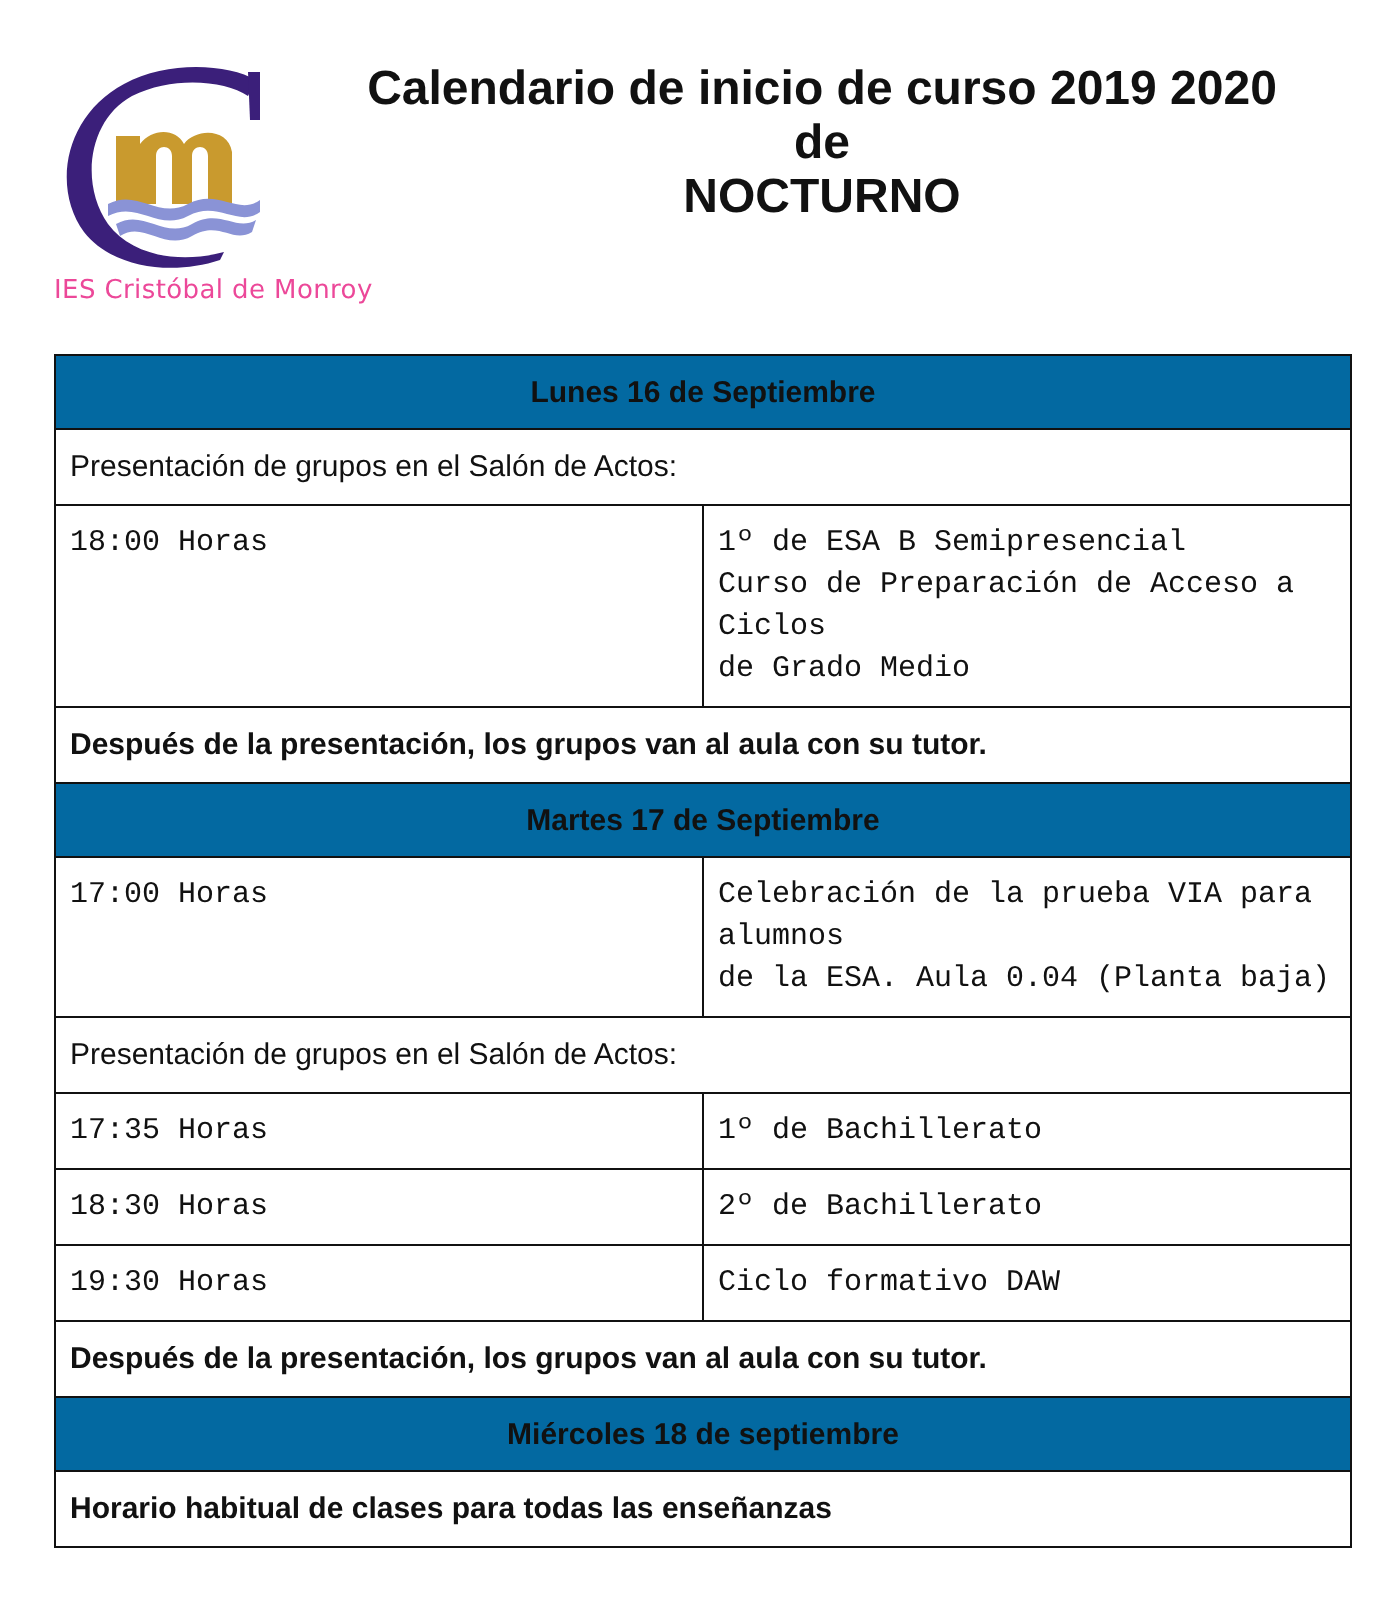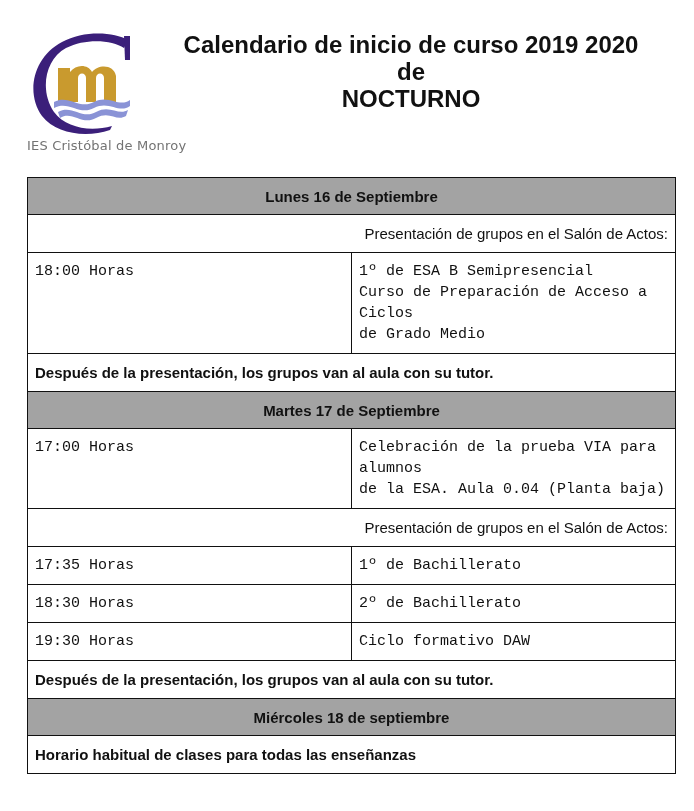--- a/index.html
+++ b/index.html
@@ -1,24 +1,24 @@
 <!DOCTYPE html>
 <html><head>
 <meta charset="utf-8">
 <style>
   html, body { margin:0; padding:0; background:#ffffff; }
   body { width:694px; height:811px; position:relative; overflow:hidden; font-family:"Liberation Sans", sans-serif; color:#111; }
   .logo { position:absolute; left:24px; top:32px; width:180px; height:130px; }
   .logo svg { position:absolute; left:0; top:0; }
-  .logo-caption { position:absolute; left:3px; top:106px; font-family:"DejaVu Sans", sans-serif; font-size:13px; color:#737373; letter-spacing:0.2px; white-space:nowrap; }
+  .logo-caption { position:absolute; left:3px; top:106px; font-family:"DejaVu Sans", sans-serif; font-size:13px; color:#ec4899; letter-spacing:0.2px; white-space:nowrap; }
   .title { position:absolute; left:180px; top:31px; width:462px; text-align:center; font-weight:bold; font-size:24px; line-height:27px; }
   table { position:absolute; left:27px; top:177px; width:649px; border-collapse:collapse; table-layout:fixed; font-size:15px; }
   td { border:1.5px solid #111; padding:0 7px; vertical-align:top; line-height:21px; }
-  td.day { background:#a3a3a3; text-align:center; font-weight:bold; height:36px; vertical-align:middle;margin-left:12px; }
-  td.center { text-align:right; height:37px; vertical-align:middle; }
+  td.day { background:#0369a1; text-align:center; font-weight:bold; height:36px; vertical-align:middle;margin-left:12px; }
+  td.center { text-align:left; height:37px; vertical-align:middle; }
   td.note { height:37px; vertical-align:middle;font-weight:bold; }
   td.time, td.desc { padding-top:8px; padding-bottom:8px;font-family:Liberation Mono, monospace; }
   col.c1 { width:324px; }
 </style>
 </head>
 <body>
 
 <div class="logo">
   <svg width="120" height="105" viewBox="0 0 120 105">
 

